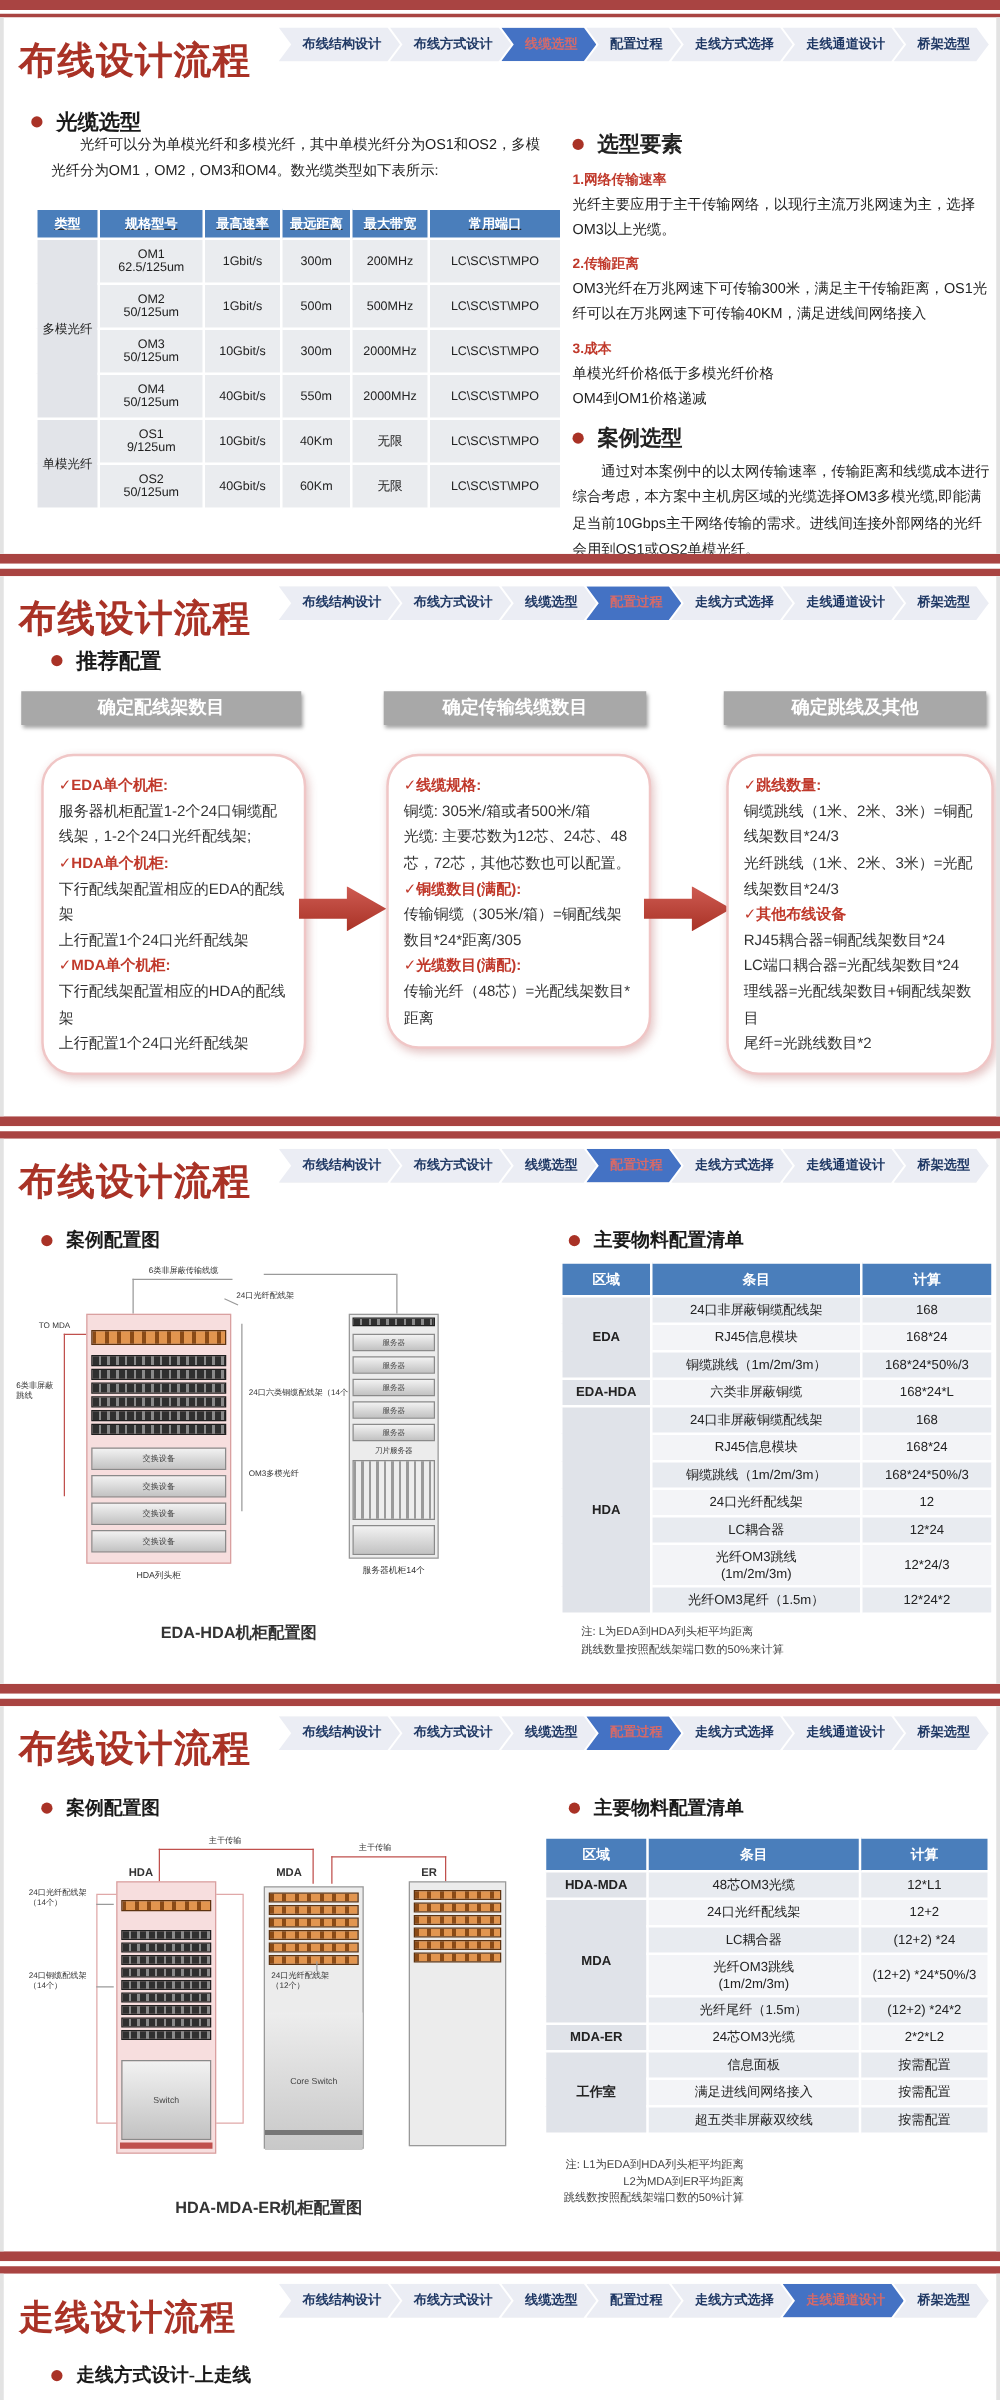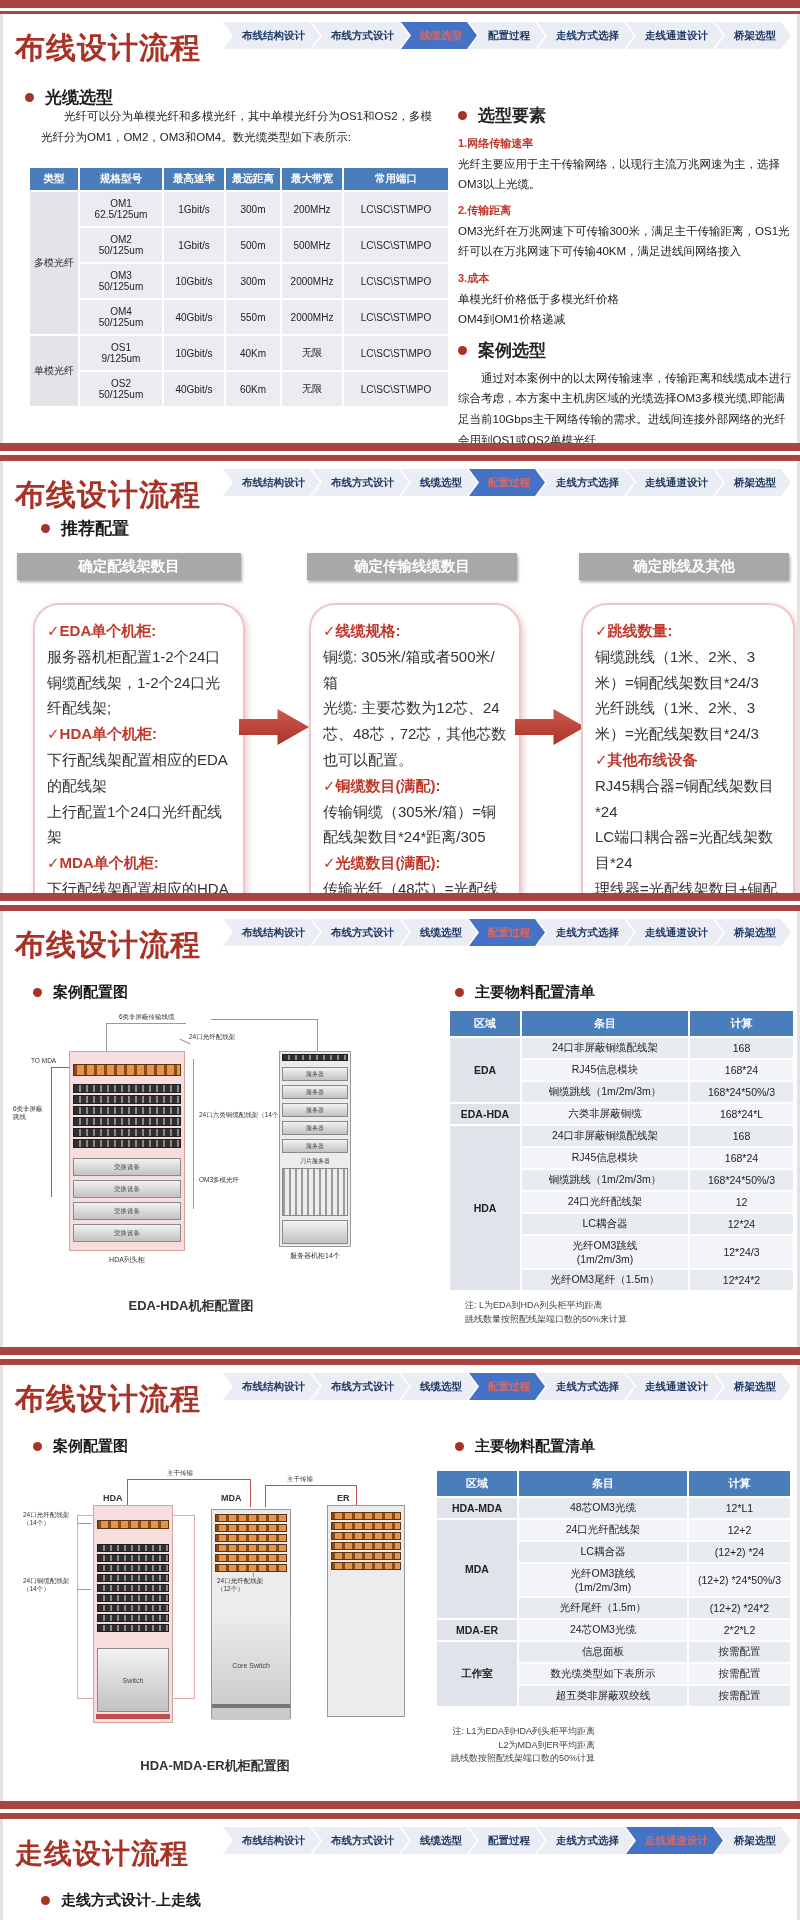--- a/index.html
+++ b/index.html
@@ -27,34 +27,34 @@
   .bul{position:absolute;display:flex;align-items:center;gap:11px;font-weight:bold;color:#1a1a1a;}
   .bul .dot{width:9px;height:9px;border-radius:50%;background:#A93226;flex:0 0 auto;}
   .bul.big{font-size:17px;}
   .bul.mid{font-size:15px;}
   
   table.dt{border-collapse:collapse;table-layout:fixed;}
   table.dt th{background:#4A7EBB;color:#fff;font-size:10.5px;font-weight:bold;padding:4px 1px;border:2px solid #fff;}
   table.dt td{background:#EAECEF;font-size:10px;text-align:center;vertical-align:middle;border:2px solid #fff;padding:2px 1px;}
   table.dt td.group{background:#E2E4E9;font-size:10px;}
   table.dt tr{height:36px;}
-  table.dt tr.hd{height:22px;}
+  table.dt tr.hd{height:22px;text-decoration:underline;}
   
   table.mt{border-collapse:collapse;table-layout:fixed;width:100%;}
   table.mt th{background:#4A7EBB;color:#fff;font-size:11px;font-weight:bold;padding:5px 2px;border:2px solid #fff;}
   table.mt td{font-size:10.5px;text-align:center;vertical-align:middle;border:2px solid #fff;padding:3px 2px;}
   table.mt tbody tr:nth-child(odd) td{background:#E8EBF0;}
   table.mt tbody tr:nth-child(even) td{background:#F3F4F7;}
   table.mt td.area{background:#E0E3E9 !important;font-weight:bold;}
   .note{position:absolute;font-size:9px;color:#444;line-height:1.5;}
   
   .grayhdr{height:27px;line-height:27px;background:#A8A8A8;color:#fff;font-weight:bold;font-size:14.5px;text-align:center;
     box-shadow:1px 2px 3px rgba(0,0,0,.35);}
   .card{position:absolute;background:#fff;border:2px solid #F0C6C6;border-radius:26px;
-    box-shadow:2px 3px 7px rgba(170,70,70,.3);padding:13px 12px;font-size:15px;line-height:1.72;}
+    box-shadow:2px 3px 7px rgba(170,70,70,.3);padding:13px 12px;font-size:12px;line-height:1.72;}
   .card .h{color:#C0392B;font-weight:bold;}
   .card .b{color:#333;}
   .barrow{position:absolute;width:70px;height:36px;background:linear-gradient(180deg,#CE5B52,#A93226);
     clip-path:polygon(0 28%,55% 28%,55% 0,100% 50%,55% 100%,55% 72%,0 72%);}
   
   .diag{position:absolute;}
   .diag *{position:absolute;box-sizing:border-box;}
   .tlabel{font-size:6.5px;color:#333;line-height:1.25;}
   .rack-pink{background:#F7DEDE;border:1px solid #D9A0A0;}
   .rack-gray{background:#ECECEC;border:1px solid #999;}
@@ -534,21 +534,21 @@
           <td class="area">MDA-ER</td>
           <td>24芯OM3光缆</td>
           <td>2*2*L2</td>
         </tr>
       <tr>
           <td class="area" rowspan="3">工作室</td>
           <td>信息面板</td>
           <td>按需配置</td>
         </tr>
       <tr>
-          <td>数光缆类型如下表所示</td>
+          <td>满足进线间网络接入</td>
           <td>按需配置</td>
         </tr>
       <tr>
           <td>超五类非屏蔽双绞线</td>
           <td>按需配置</td>
         </tr>
     </tbody>
   </table>
   <div class="note pre" style="left:448px;top:360px;text-align:right;">注: L1为EDA到HDA列头柜平均距离
 L2为MDA到ER平均距离

